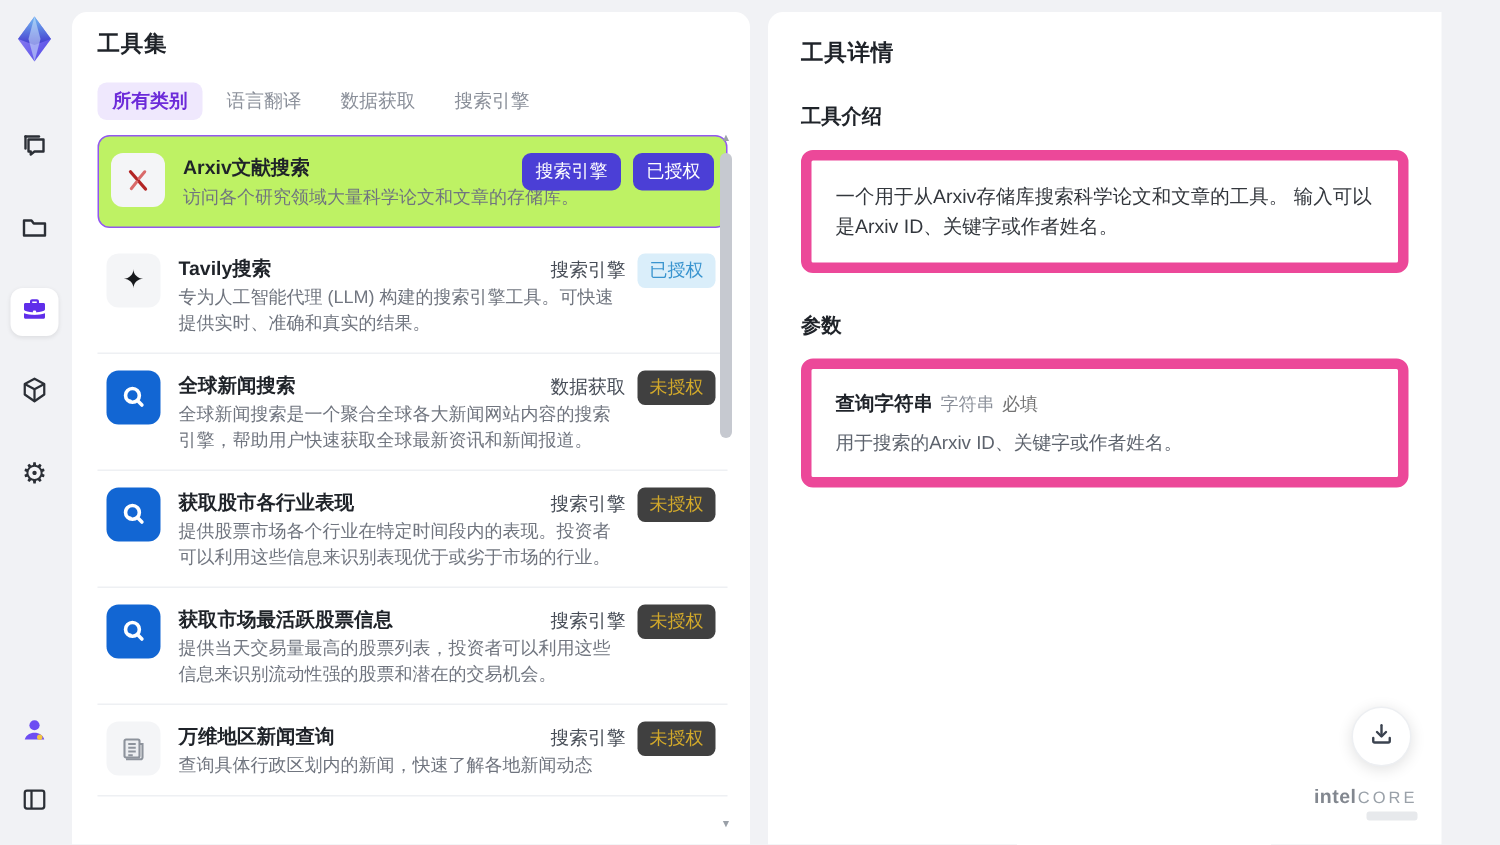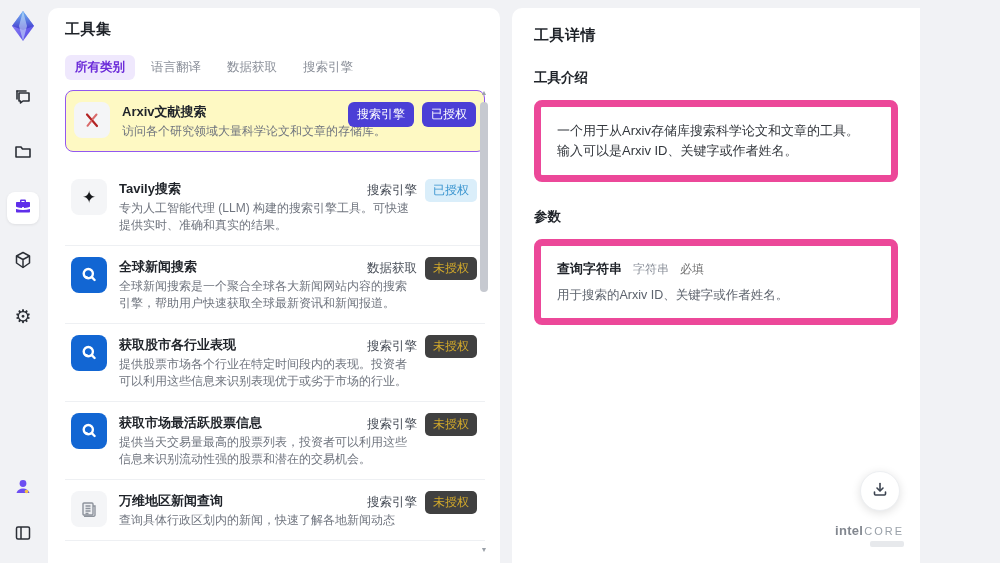--- a/index.html
+++ b/index.html
@@ -14,32 +14,32 @@
   .rail-nav { display:flex; flex-direction:column; align-items:center; gap:22px; }
   .rail-btn { width:32px; height:32px; display:flex; align-items:center; justify-content:center;
               border-radius:8px; cursor:pointer; color:#2b2f36; }
   .rail-btn.active { background:#ffffff; box-shadow:0 1px 3px rgba(0,0,0,.08); color:#5f2eea; }
   .rail-bottom { margin-top:auto; display:flex; flex-direction:column; align-items:center; gap:14px; }
   .gear-glyph { font-size:19px; line-height:1; }
 
   
   .panel { position:absolute; top:8px; bottom:0; background:#ffffff; }
   .panel-list   { left:48px;  width:452px; border-radius:10px 10px 0 0; }
-  .panel-detail { left:512px; width:408px; border-radius:10px 0 0 0; }
+  .panel-detail { left:512px; width:449px; border-radius:10px 0 0 0; }
 
   
   .panel-list { padding:12px 0 0 17px; }
   .panel-title { font-size:15px; font-weight:bold; letter-spacing:.5px; }
   .tabs { display:flex; align-items:center; gap:6px; margin-top:16px; }
   .tab { font-size:12.5px; color:#8a8f99; padding:4px 10px; border-radius:6px; cursor:pointer; white-space:nowrap; }
   .tab.active { color:#6c2bd9; background:#efe8fd; font-weight:bold; }
 
   .tool-list { margin-top:10px; width:420px; }
   .tool-card { position:relative; display:flex; padding:11px 8px 11px 6px; border-bottom:1px solid #eef0f3; cursor:pointer; background:#fff; }
-  .tool-card.selected { border:1.5px solid #9257f0; background:#fef9c3; border-radius:8px; margin-bottom:16px; padding:11px 8px; }
+  .tool-card.selected { border:1.5px solid #9257f0; background:#bef264; border-radius:8px; margin-bottom:6px; padding:11px 8px; }
   .tool-icon { width:36px; height:36px; border-radius:8px; background:#f4f5f7; flex:0 0 36px;
                display:flex; align-items:center; justify-content:center; margin-right:12px; overflow:hidden; }
   .tool-icon.blue { background:#1266d3; }
   .tool-icon .sparkle { font-size:17px; color:#17191c; }
   .tool-name { font-size:13px; font-weight:bold; color:#1f2329; line-height:19px; }
   .tool-desc { font-size:12px; color:#70757f; line-height:17px; margin-top:2px; max-width:290px; }
   .badges { position:absolute; right:8px; top:11px; display:flex; gap:8px; align-items:center; }
   .cat-text { font-size:12.5px; color:#474d57; }
   .badge { font-size:12px; padding:3px 8px; border-radius:5px; white-space:nowrap; }
   .badge.purple { background:#4b3fd6; color:#ffffff; padding:4px 9px; border-radius:6px; }
@@ -56,21 +56,21 @@
   .scroll-arrow.down { margin-top:auto; }
 
   
   .panel-detail { padding:18px 22px; }
   .section-h { font-size:13.5px; font-weight:bold; }
   .detail-title { font-size:15px; font-weight:bold; letter-spacing:.5px; }
   .intro-heading { margin-top:24px; }
   .box { margin-top:13px; border:7px solid #ec4899; border-radius:8px; padding:14px 16px; background:#fff; }
   .intro-text { font-size:13px; color:#33373d; line-height:20px; }
   .params-heading { margin-top:26px; }
-  .param-head { display:flex; align-items:baseline; gap:11px; }
+  .param-head { display:flex; align-items:baseline; gap:5px; }
   .param-name { font-size:13px; font-weight:bold; color:#1f2329; }
   .param-type { font-size:12px; color:#8a8f99; }
   .param-required { font-size:12px; color:#737373; }
   .param-desc { font-size:12.5px; color:#5d636d; margin-top:9px; }
 
   
   .fab { position:absolute; right:20px; bottom:52px; width:40px; height:40px; border-radius:50%;
          background:#ffffff; border:1px solid #edeff2; box-shadow:0 2px 10px rgba(0,0,0,.12);
          display:flex; align-items:center; justify-content:center; cursor:pointer; }
   .brand { position:absolute; right:16px; bottom:16px; text-align:right; }

